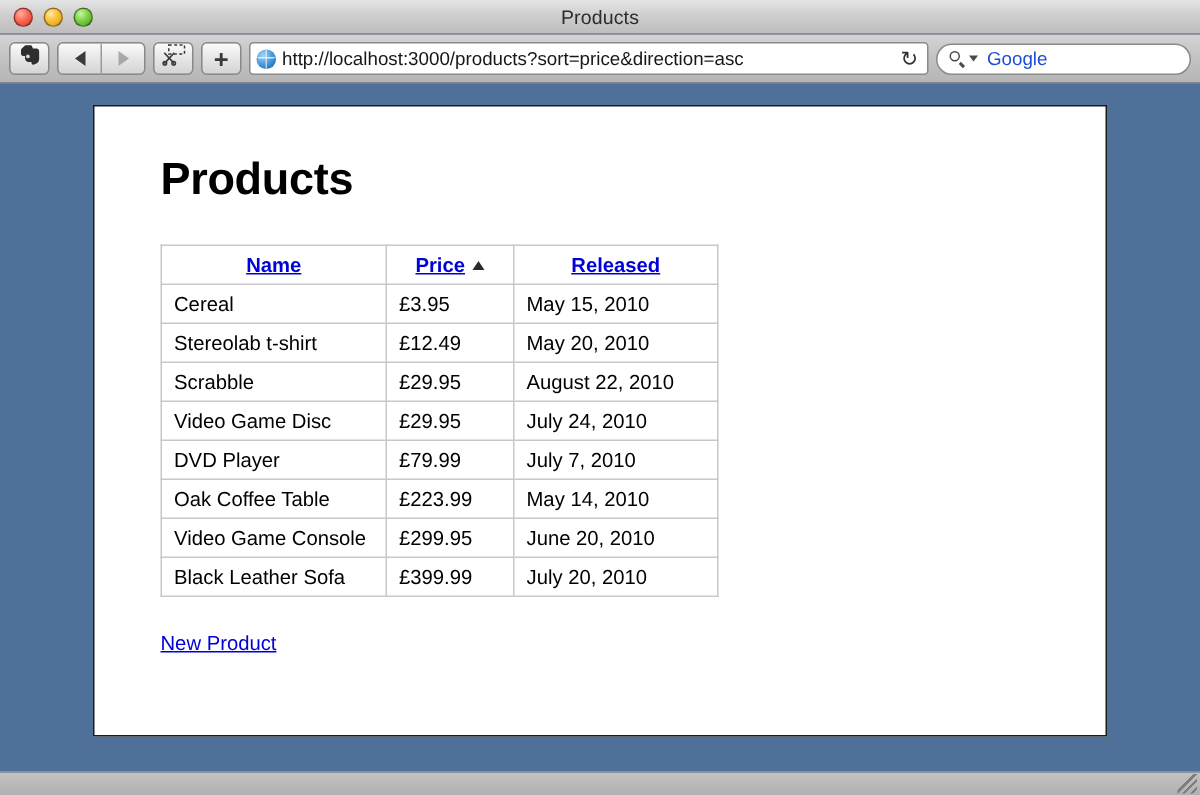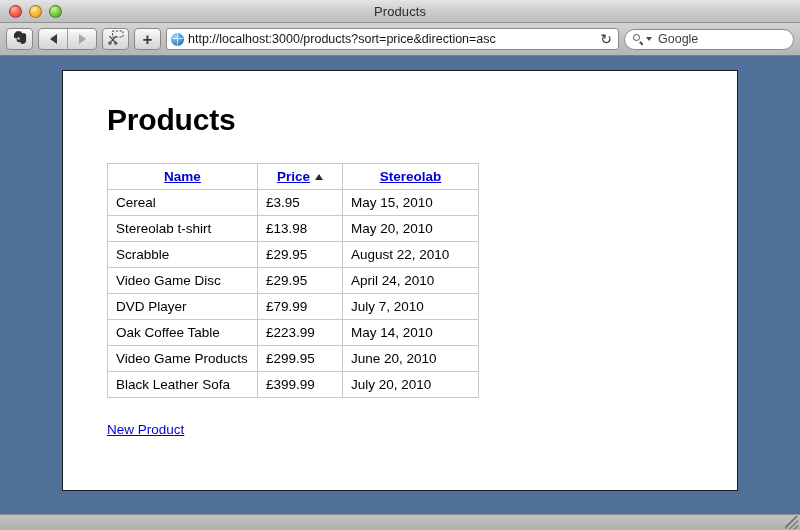--- a/index.html
+++ b/index.html
@@ -193,21 +193,21 @@
   .mag-caret {
     width: 0; height: 0;
     border-left: 3px solid transparent;
     border-right: 3px solid transparent;
     border-top: 4px solid #4a4a4a;
     margin-left: 2px;
     flex: 0 0 auto;
   }
   .search-placeholder {
     font-size: 12.5px;
-    color: #404040;
+    color: #1d4ed8;
     margin-left: 6px;
   }
 
   
   .viewport {
     flex: 1 1 auto;
     background: #4e7099;
     position: relative;
     overflow: hidden;
   }
@@ -374,57 +374,57 @@
         </colgroup>
         <thead>
           <tr>
             <th>
               <a class="sortlink" href="#">Name</a>
             </th>
             <th>
               <a class="sortlink" href="#">Price</a><span class="sort-asc"></span>
             </th>
             <th>
-              <a class="sortlink" href="#">Stereolab</a>
+              <a class="sortlink" href="#">Released</a>
             </th>
           </tr>
         </thead>
         <tbody>
           <tr>
             <td>Cereal</td>
             <td>£3.95</td>
             <td>May 15, 2010</td>
           </tr>
           <tr>
             <td>Stereolab t-shirt</td>
-            <td>£13.98</td>
+            <td>£12.49</td>
             <td>May 20, 2010</td>
           </tr>
           <tr>
             <td>Scrabble</td>
             <td>£29.95</td>
             <td>August 22, 2010</td>
           </tr>
           <tr>
             <td>Video Game Disc</td>
             <td>£29.95</td>
-            <td>April 24, 2010</td>
+            <td>July 24, 2010</td>
           </tr>
           <tr>
             <td>DVD Player</td>
             <td>£79.99</td>
             <td>July 7, 2010</td>
           </tr>
           <tr>
             <td>Oak Coffee Table</td>
             <td>£223.99</td>
             <td>May 14, 2010</td>
           </tr>
           <tr>
-            <td>Video Game Products</td>
+            <td>Video Game Console</td>
             <td>£299.95</td>
             <td>June 20, 2010</td>
           </tr>
           <tr>
             <td>Black Leather Sofa</td>
             <td>£399.99</td>
             <td>July 20, 2010</td>
           </tr>
         </tbody>
       </table>

